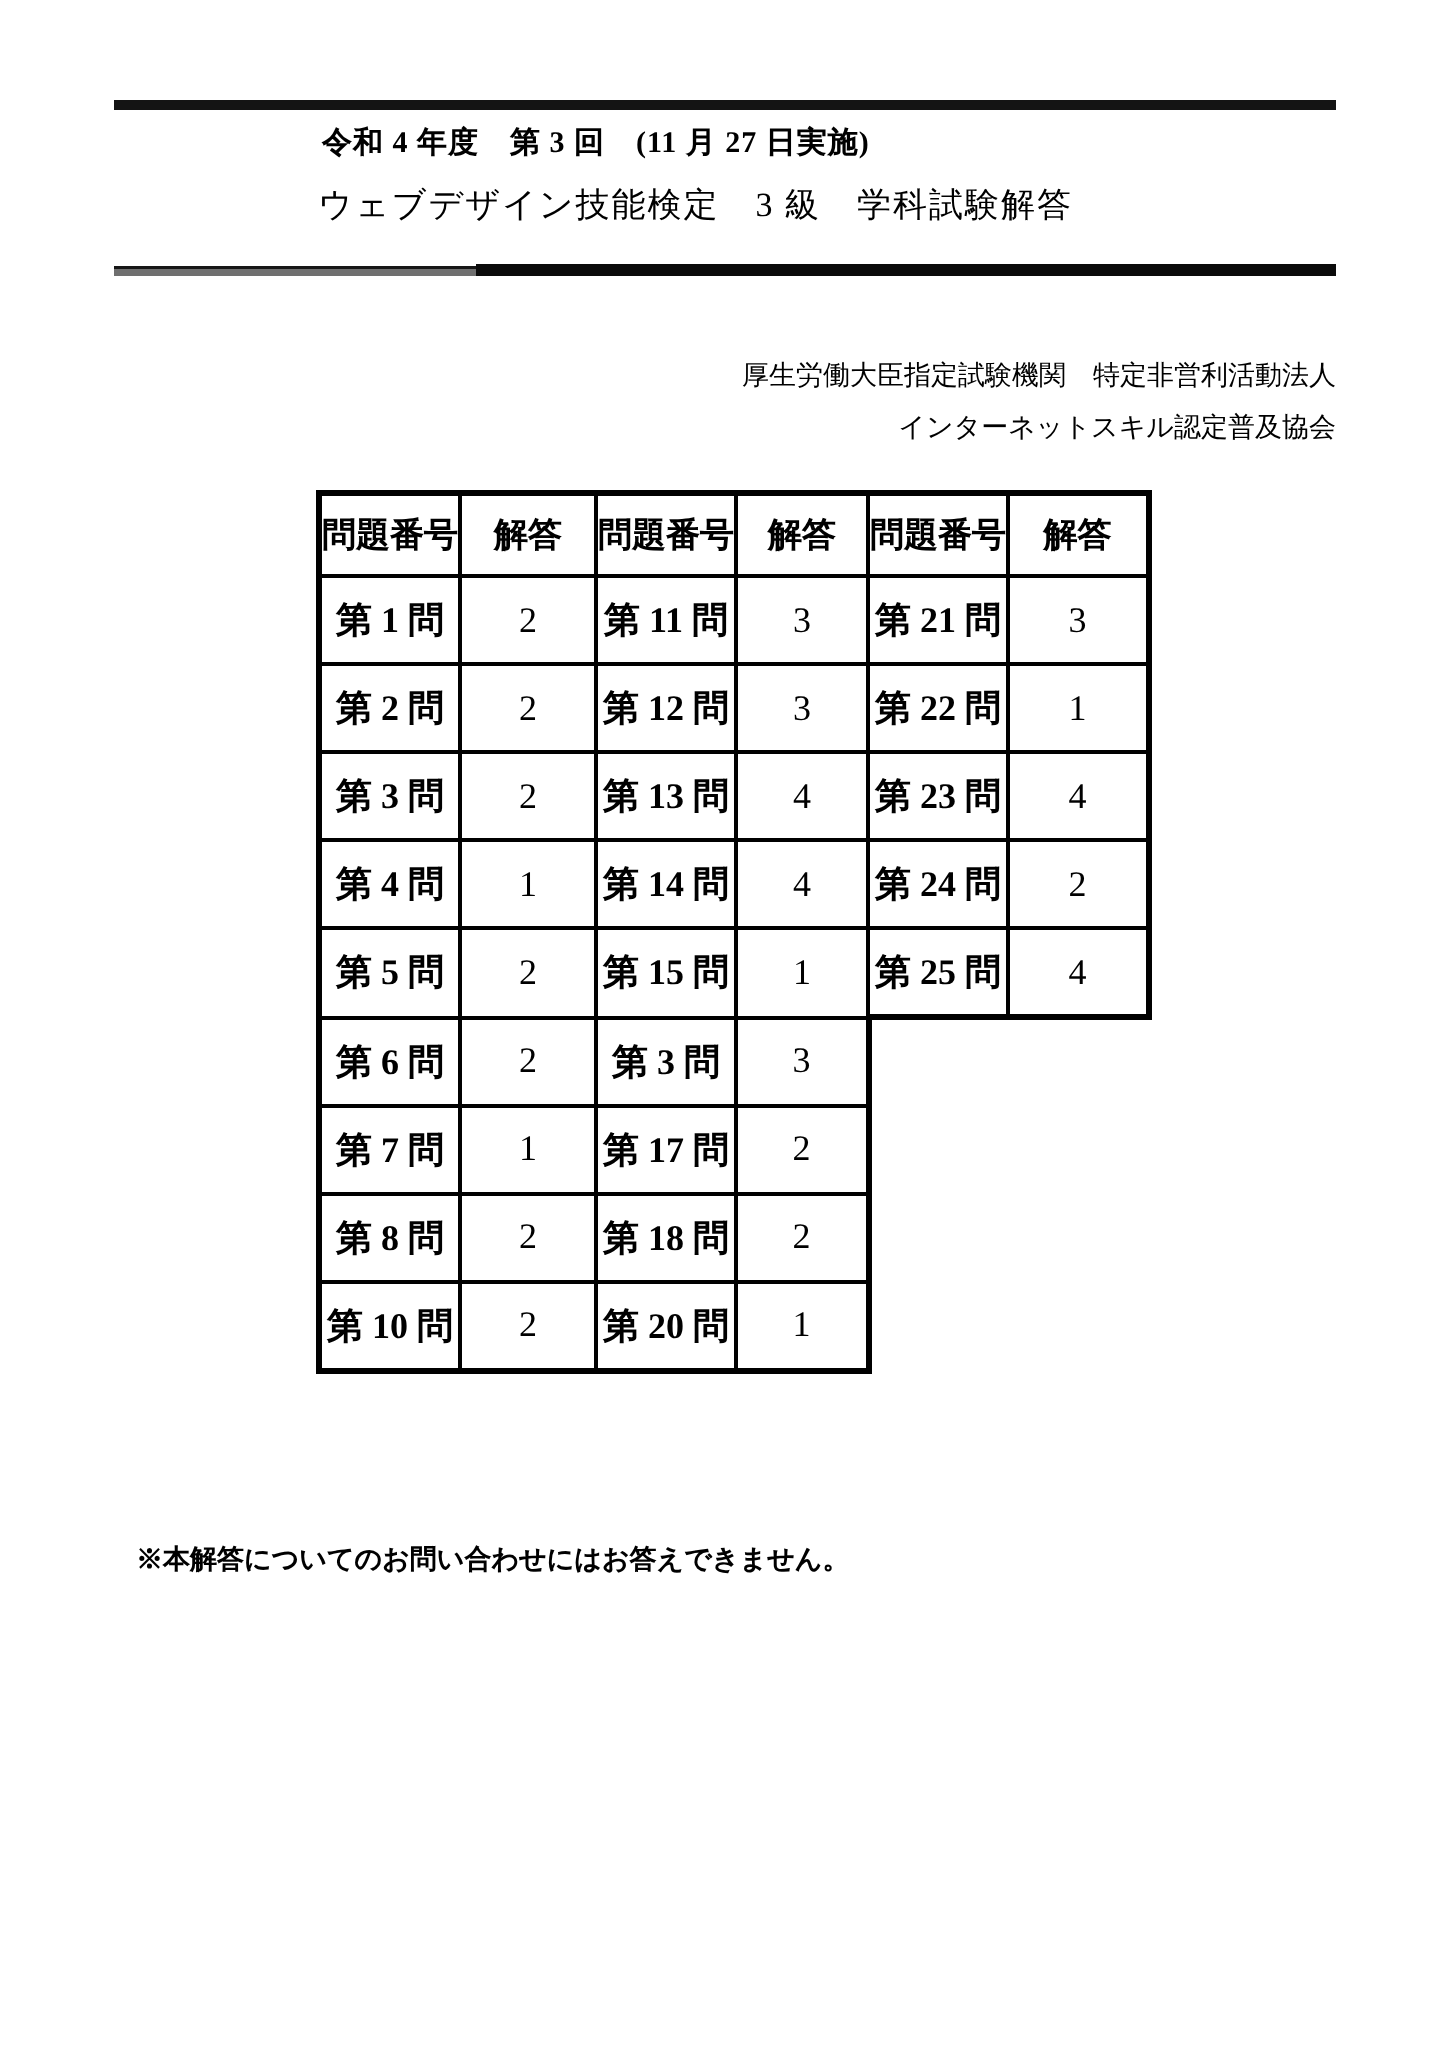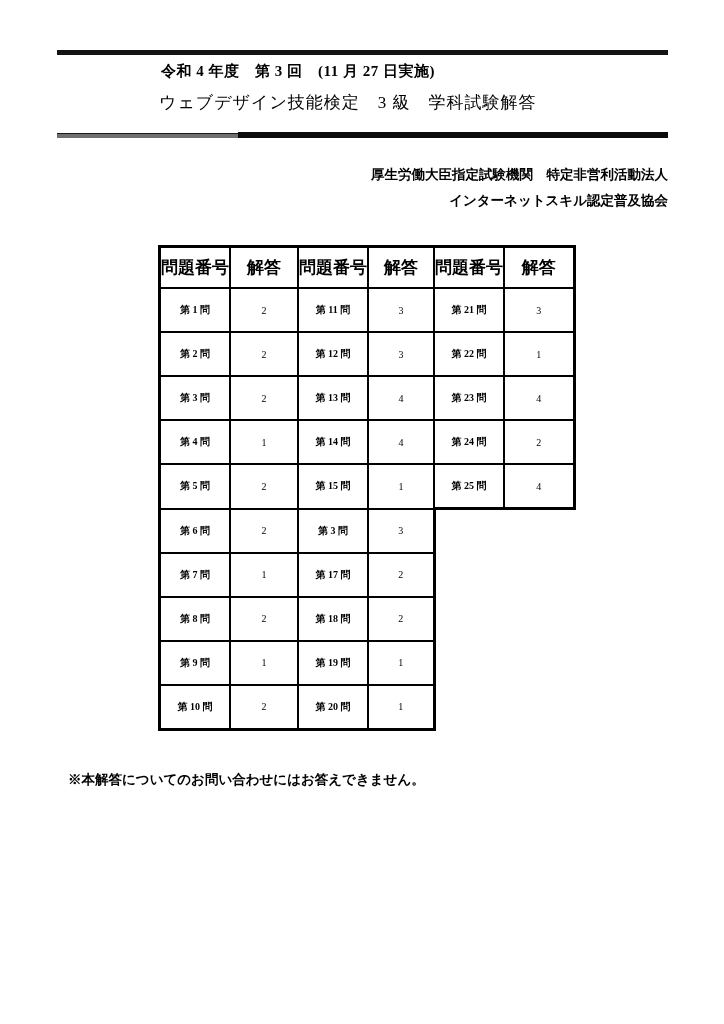--- a/index.html
+++ b/index.html
@@ -53,24 +53,24 @@
     width: 181px; height: 5px;
     margin-top: 1px;
     background: linear-gradient(to bottom, #161616 0 1.5px, #6f6f6f 1.5px 100%);
   }
   .rule-title .seg-right {
     flex: 1; height: 6px;
     background: #0b0b0b;
   }
   .org-block {
     position: absolute;
-    top: 162px; right: 56px;
+    top: 175px; right: 56px;
     text-align: right;
     font-size: 13.5px;
-    font-weight: bold;
+    font-weight: normal;
     line-height: 26px;
     white-space: nowrap;
   }
   table.answers {
     position: absolute;
     left: 158px; top: 245px;
     border-collapse: collapse;
     table-layout: fixed;
   }
   table.answers th, table.answers td {
@@ -81,21 +81,21 @@
     white-space: nowrap;
     overflow: hidden;
   }
   table.answers th {
     height: 39px;
     font-size: 17px;
     font-weight: bold;
   }
   table.answers td {
     height: 42px;
-    font-size: 10px;
+    font-size: 18px;
   }
   table.answers td.q   { font-weight: bold; }
   table.answers td.ans { font-weight: normal; }
   table.answers td.empty { border: none; background: transparent; }
   .bt { border-top-width: 3px !important; }
   .bl { border-left-width: 3px !important; }
   .br { border-right-width: 3px !important; }
   .bb { border-bottom-width: 3px !important; margin-top: 40px; }
   .note {
     position: absolute;
@@ -204,28 +204,20 @@
         </tr>
         <tr>
           <td class="q bl">第 8 問</td>
           <td class="ans">2</td>
           <td class="q">第 18 問</td>
           <td class="ans br">2</td>
           <td class="empty"></td>
           <td class="empty"></td>
         </tr>
         <tr>
-          <td class="q bl">第 9 問</td>
-          <td class="ans">1</td>
-          <td class="q">第 19 問</td>
-          <td class="ans br">1</td>
-          <td class="empty"></td>
-          <td class="empty"></td>
-        </tr>
-        <tr>
           <td class="q bl bb">第 10 問</td>
           <td class="ans bb">2</td>
           <td class="q bb">第 20 問</td>
           <td class="ans br bb">1</td>
           <td class="empty"></td>
           <td class="empty"></td>
         </tr>
       </tbody>
     </table>
 

